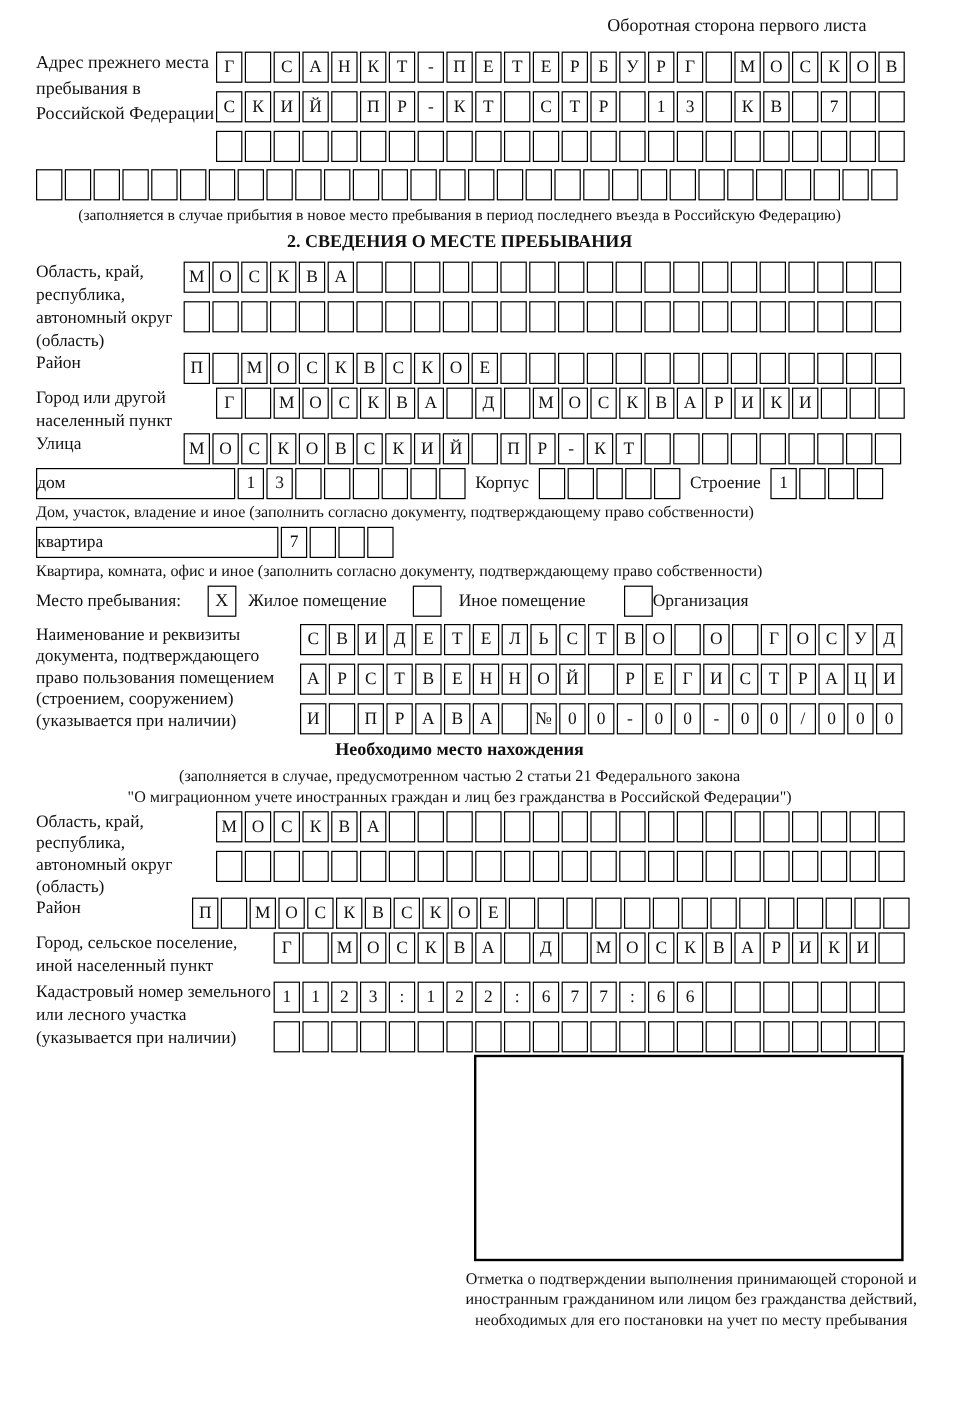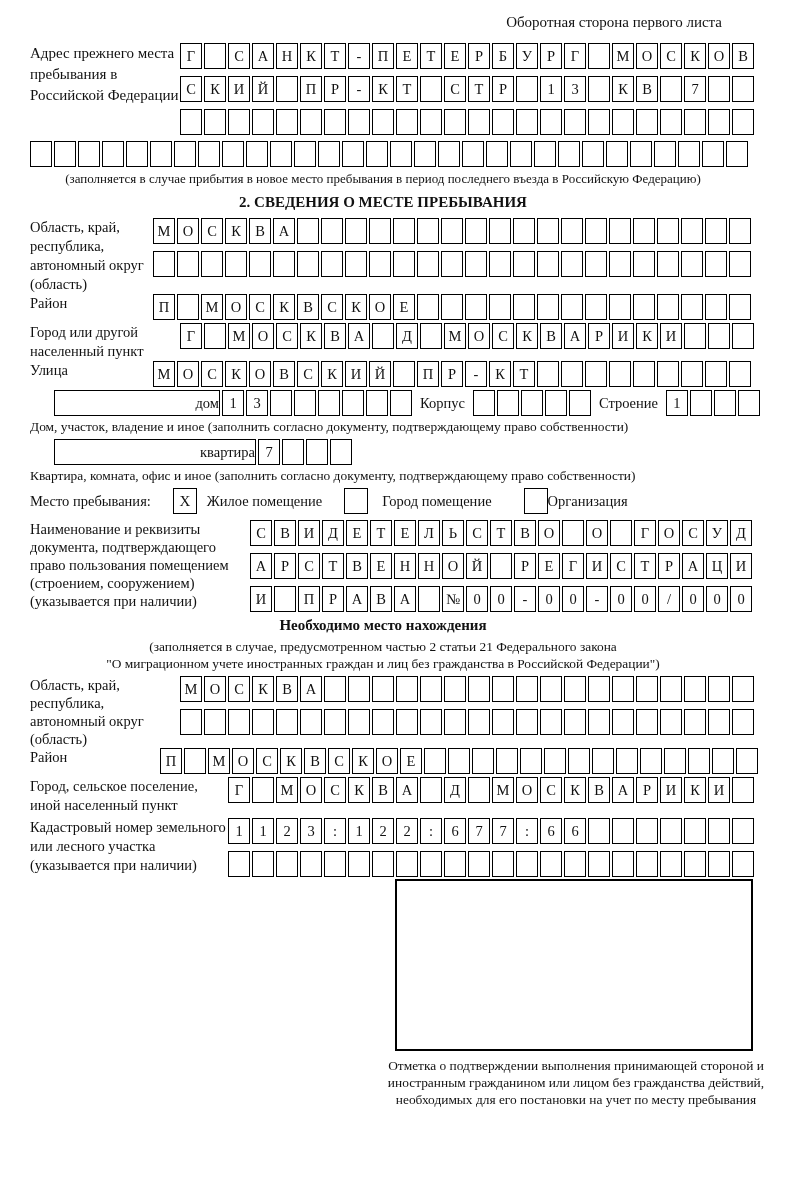--- a/index.html
+++ b/index.html
@@ -18,21 +18,21 @@
   .stack .boxes:last-child{margin-bottom:0;}
   .boxes{display:flex;}
   .cb{
     width:20px;height:24px;border:1px solid #000;margin-right:2px;flex:none;
     font-size:14.5px;line-height:24px;text-align:center;box-sizing:content-box;background:#fff;
   }
   .cb:last-child{margin-right:0;}
   .inline-note{font-size:14.5px;line-height:26px;padding:0 8px;flex:none;}
   .named-box{
     height:24px;border:1px solid #000;margin-right:2px;flex:none;
-    font-size:14.5px;line-height:24px;text-align:right;background:#fff;margin-left:24px;
+    font-size:14.5px;line-height:24px;text-align:left;background:#fff;
   }
   .dom-box{width:164px;} .kv-box{width:200px;}
   .fn{font-size:13px;text-align:center;line-height:16px;}
   .fn-left{font-size:13.4px;text-align:left;line-height:16px;}
   .title-c{text-align:center;font-weight:bold;font-size:15px;line-height:21px;}
   .sub-c{text-align:center;font-size:13.4px;line-height:17px;}
   .chk{
     width:22px;height:24px;border:1px solid #000;flex:none;text-align:center;
     line-height:24px;font-size:15px;background:#fff;
   }
@@ -360,21 +360,21 @@
         <div class="cb"></div>
       </div>
   </div>
   <div class="fn-left mt3">Квартира, комната, офис и иное (заполнить согласно документу, подтверждающему право собственности)</div>
 
   <div class="row mt4">
     <div class="opt-label">Место пребывания:</div>
     <div class="chk" style="margin-left:22px">Х</div>
     <div class="opt-label" style="margin-left:10px">Жилое помещение</div>
     <div class="chk" style="margin-left:22px"></div>
-    <div class="opt-label" style="margin-left:14px">Город помещение</div>
+    <div class="opt-label" style="margin-left:14px">Иное помещение</div>
     <div class="chk" style="margin-left:32px"></div>
     <div class="opt-label" style="">Организация</div>
   </div>
 
   <div class="row mt6">
     <div class="lbl w220" style="line-height:18px">Наименование и реквизиты документа, подтверждающего право пользования помещением (строением, сооружением) (указывается при наличии)</div>
     <div class="stack">
       <div class="boxes">
           <div class="cb">С</div>
           <div class="cb">В</div>

